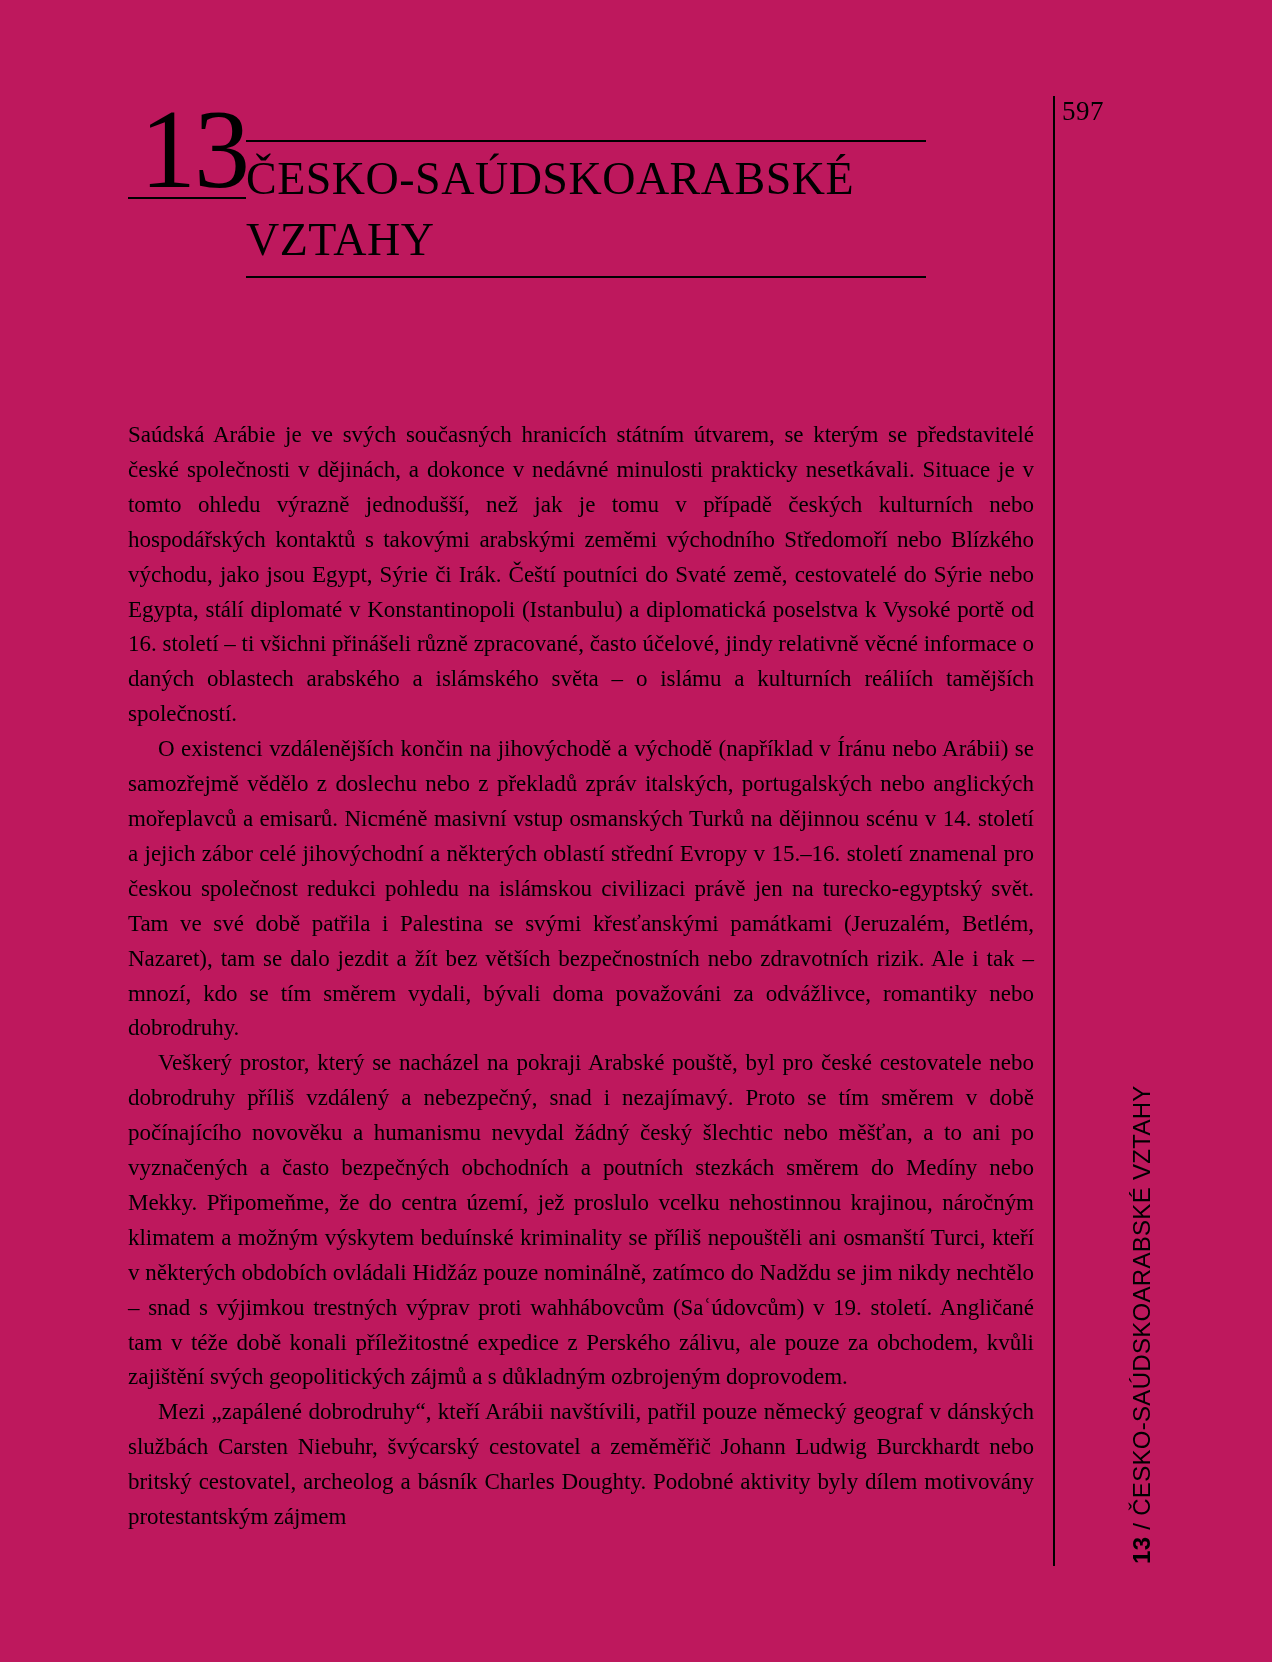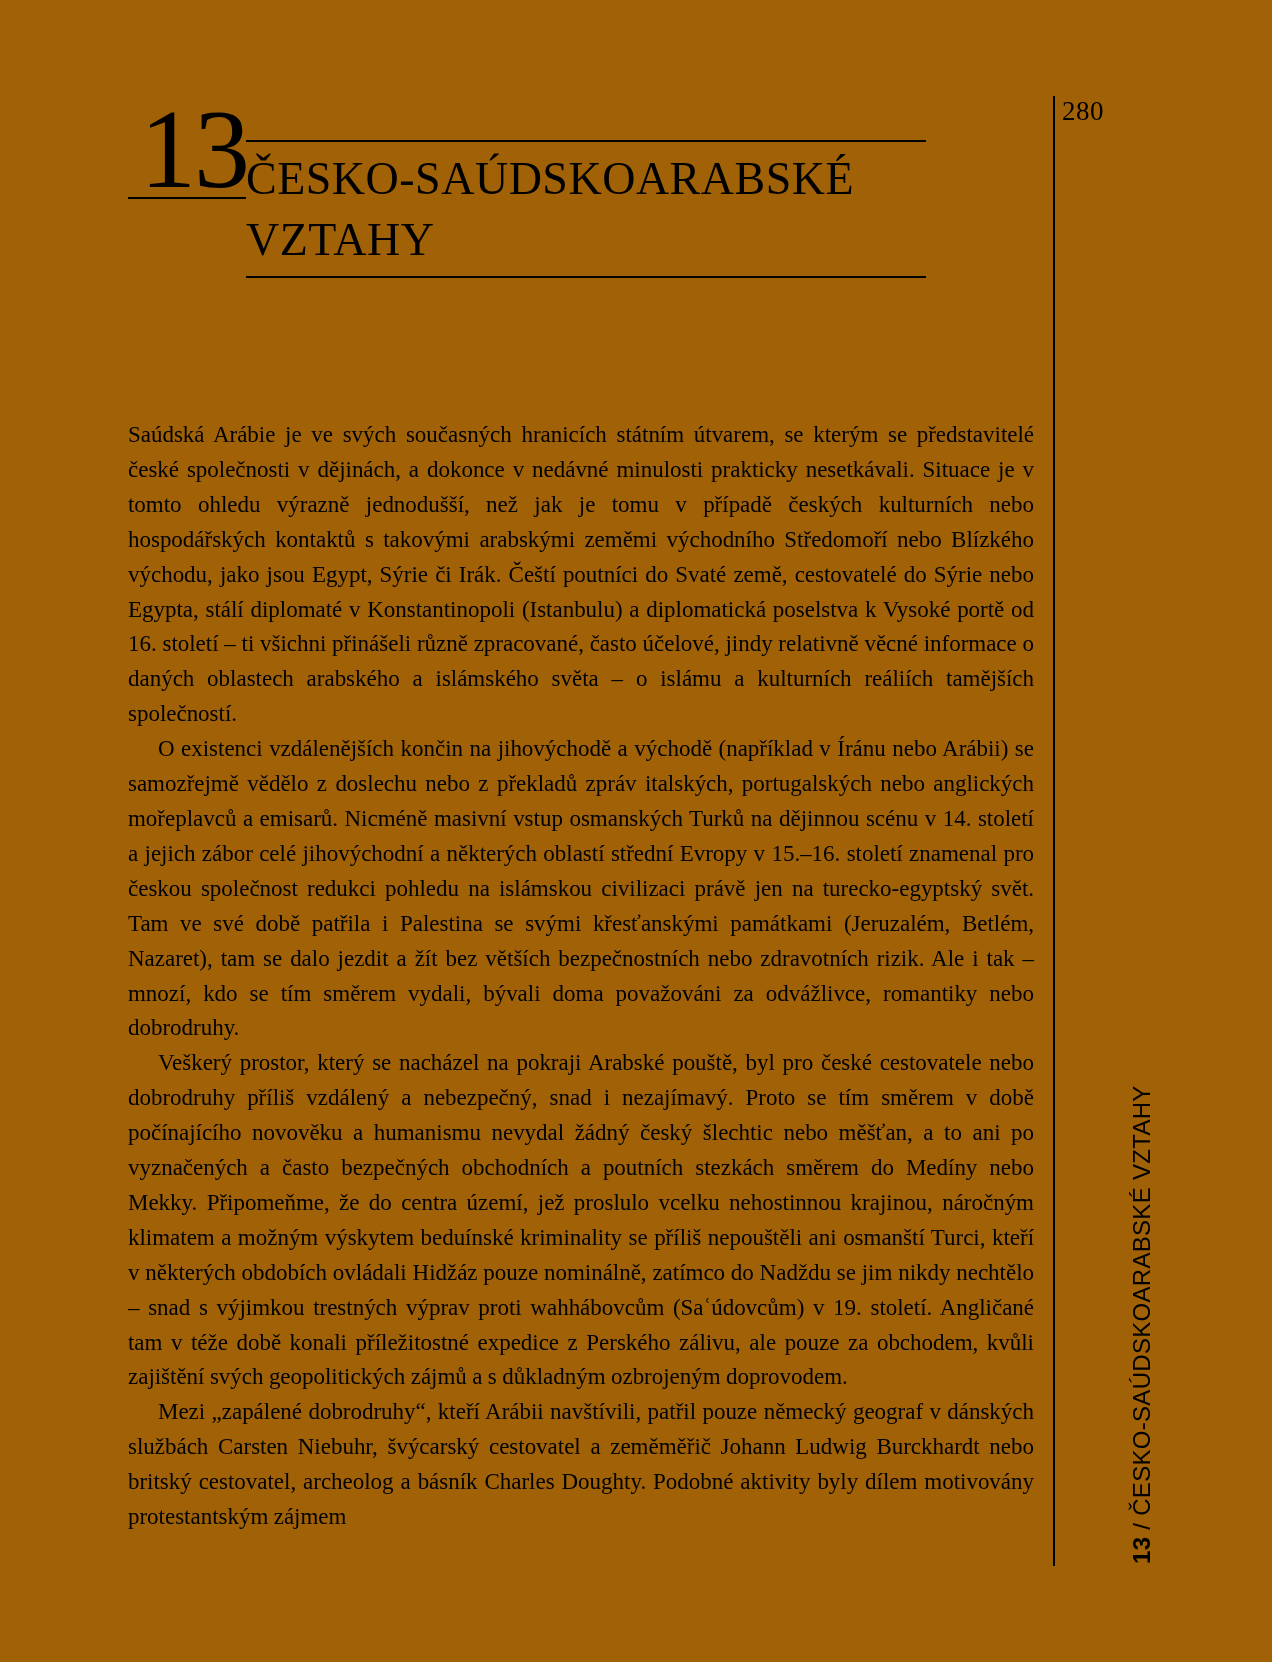--- a/index.html
+++ b/index.html
@@ -5,21 +5,21 @@
   html, body {
     margin: 0;
     padding: 0;
     background: #ffffff;
   }
 
   .page {
     position: relative;
     width: 1272px;
     height: 1662px;
-    background: #a16207;
+    background: #be185d;
     overflow: hidden;
     font-family: "Liberation Serif", "DejaVu Serif", serif;
     color: #000000;
     text-decoration: underline;
   }
 
   
   .chapter-head {
     position: absolute;
     left: 128px;
@@ -169,21 +169,21 @@
     </div>
     <div class="chapter-title-wrap">
       <div class="chapter-title-rule-top"></div>
       <div class="chapter-title">ČESKO-SAÚDSKOARABSKÉ
 VZTAHY</div>
       <div class="chapter-title-rule-bottom"></div>
     </div>
   </div>
 
   <div class="folio-rule"></div>
-  <div class="folio">280</div>
+  <div class="folio">597</div>
 
   <div class="body-col">
     <p>Saúdská Arábie je ve svých současných hranicích státním útvarem, se kterým se představitelé české společnosti v dějinách, a dokonce v nedávné minulosti prak­ticky nesetkávali. Situace je v tomto ohledu výrazně jednodušší, než jak je tomu v případě českých kulturních nebo hospodářských kontaktů s takovými arabský­mi zeměmi východního Středomoří nebo Blízkého východu, jako jsou Egypt, Sý­rie či Irák. Čeští poutníci do Svaté země, cestovatelé do Sýrie nebo Egypta, stálí diplomaté v Konstantinopoli (Istanbulu) a diplomatická poselstva k Vysoké portě od 16. století – ti všichni přinášeli různě zpracované, často účelové, jindy relativ­ně věcné informace o daných oblastech arabského a islámského světa – o islámu a kulturních reáliích tamějších společností.</p>
     <p>O existenci vzdálenějších končin na jihovýchodě a východě (například v Íránu nebo Arábii) se samozřejmě vědělo z doslechu nebo z překladů zpráv italských, portugalských nebo anglických mořeplavců a emisarů. Nicméně masivní vstup osmanských Turků na dějinnou scénu v 14. století a jejich zábor celé jihovýchod­ní a některých oblastí střední Evropy v 15.–16. století znamenal pro českou spo­lečnost redukci pohledu na islámskou civilizaci právě jen na turecko-egyptský svět. Tam ve své době patřila i Palestina se svými křesťanskými památkami (Je­ruzalém, Betlém, Nazaret), tam se dalo jezdit a žít bez větších bezpečnostních nebo zdravotních rizik. Ale i tak – mnozí, kdo se tím směrem vydali, bývali doma považováni za odvážlivce, romantiky nebo dobrodruhy.</p>
     <p>Veškerý prostor, který se nacházel na pokraji Arabské pouště, byl pro české cestovatele nebo dobrodruhy příliš vzdálený a nebezpečný, snad i nezajímavý. Proto se tím směrem v době počínajícího novověku a humanismu nevydal žád­ný český šlechtic nebo měšťan, a to ani po vyznačených a často bezpečných ob­chodních a poutních stezkách směrem do Medíny nebo Mekky. Připomeňme, že do centra území, jež proslulo vcelku nehostinnou krajinou, náročným klima­tem a možným výskytem beduínské kriminality se příliš nepouštěli ani osman­ští Turci, kteří v některých obdobích ovládali Hidžáz pouze nominálně, zatímco do Nadždu se jim nikdy nechtělo – snad s výjimkou trestných výprav proti wah­hábovcům (Saʿúdovcům) v 19. století. Angličané tam v téže době konali příleži­tostné expedice z Perského zálivu, ale pouze za obchodem, kvůli zajištění svých geopolitických zájmů a s důkladným ozbrojeným doprovodem.</p>
     <p>Mezi „zapálené dobrodruhy“, kteří Arábii navštívili, patřil pouze německý geograf v dánských službách Carsten Niebuhr, švýcarský cestovatel a zeměměřič Johann Ludwig Burckhardt nebo britský cestovatel, archeolog a básník Charles Doughty. Podobné aktivity byly dílem motivovány protestantským zájmem</p>
   </div>
 
   <div class="running-head">
     <div class="running-head-inner">

